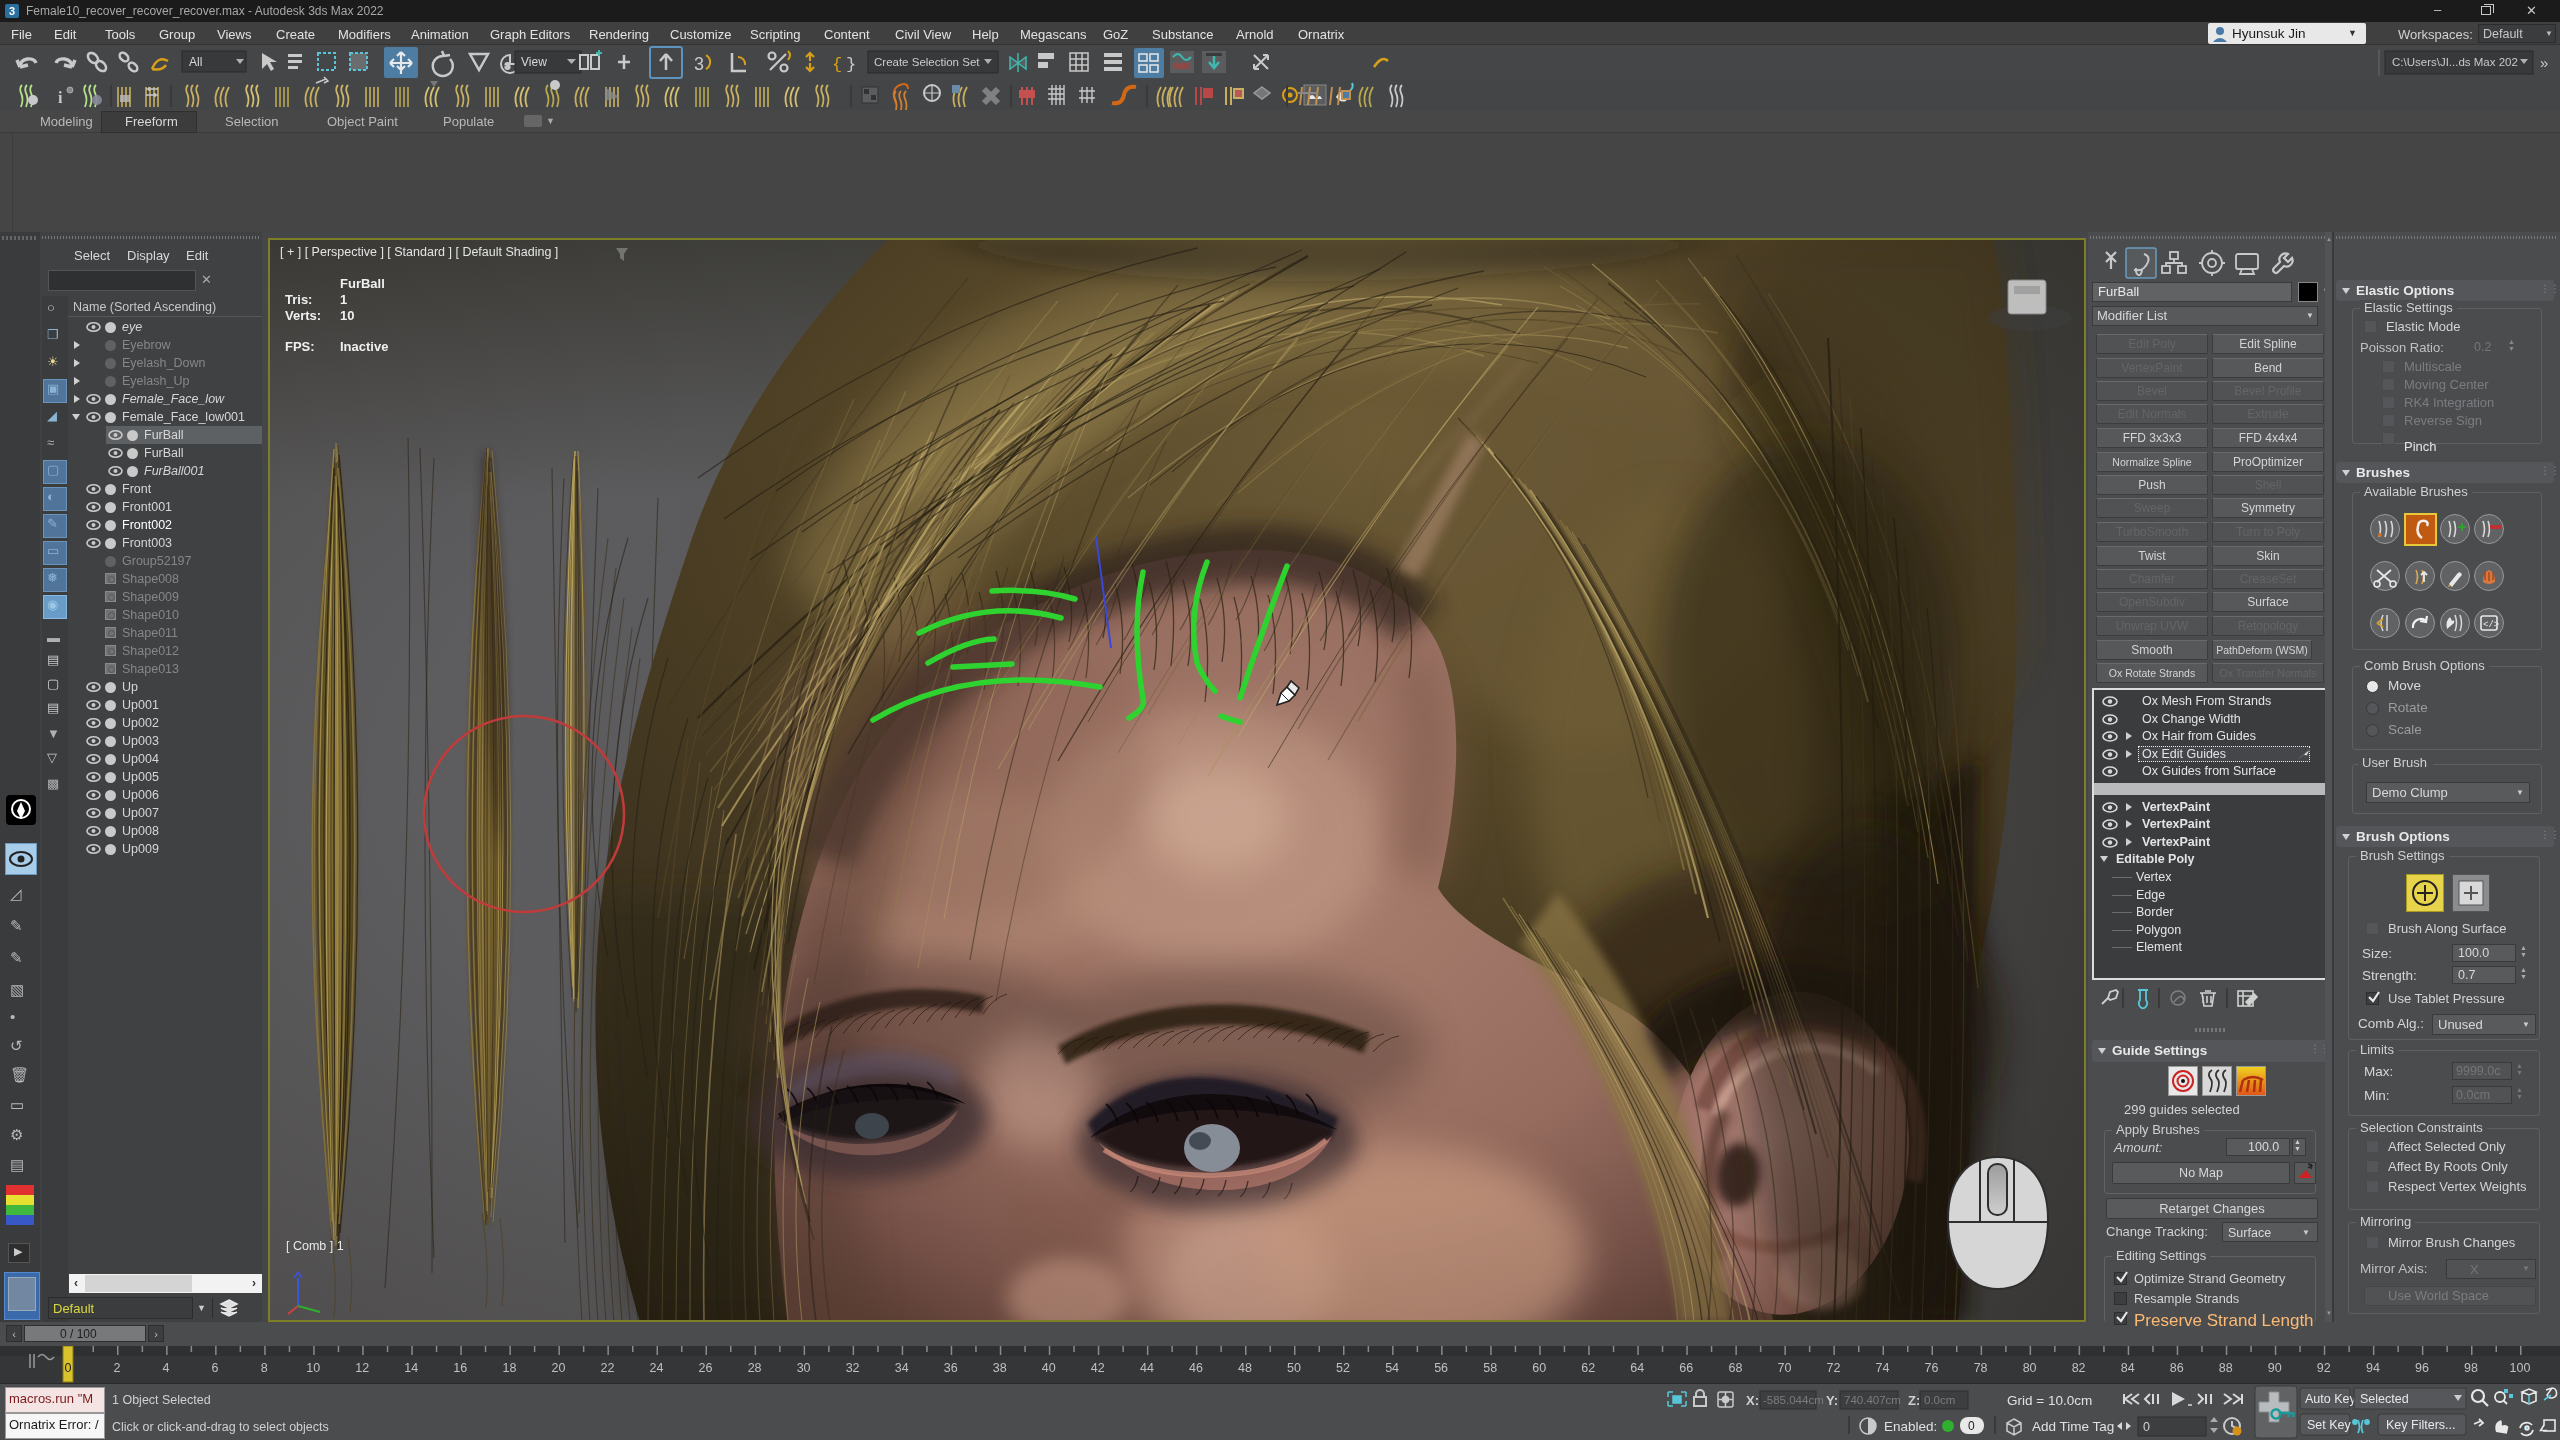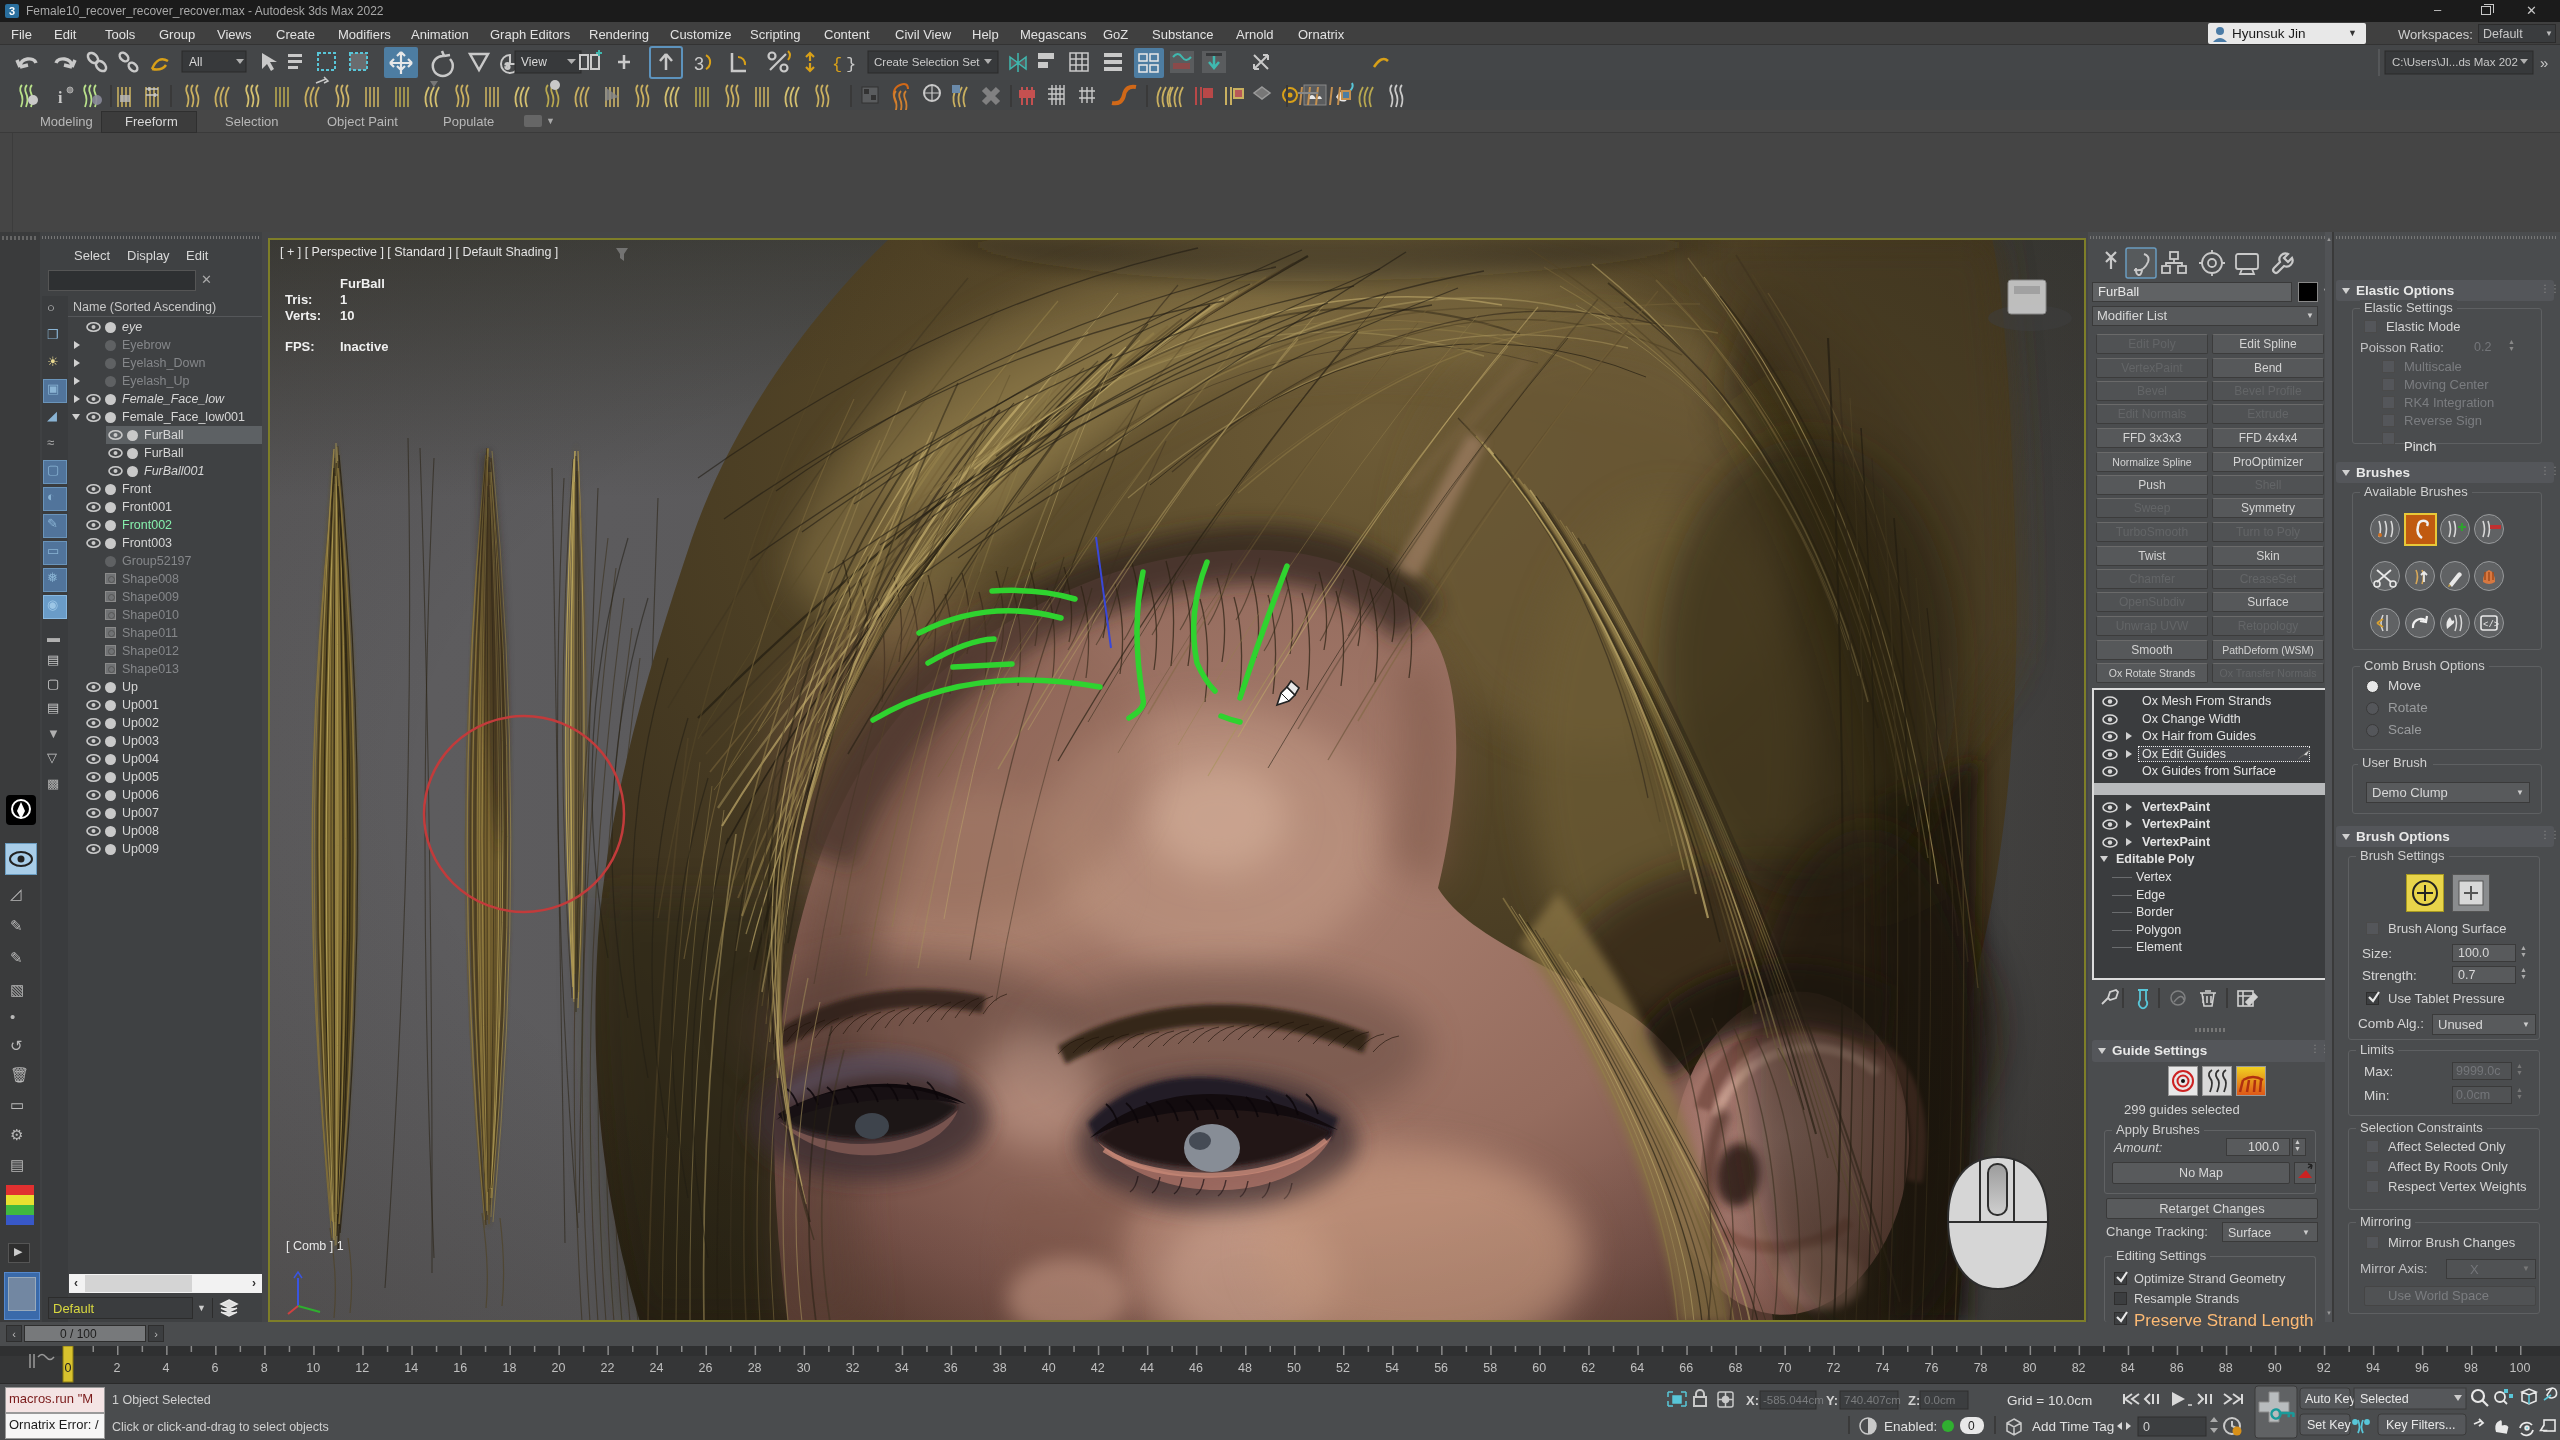--- a/index.html
+++ b/index.html
@@ -504,21 +504,21 @@
       <ellipse cx="7.5" cy="5" rx="6.5" ry="4.2" fill="none" stroke="#c9c9c9" stroke-width="1.6"></ellipse>
       <circle cx="7.5" cy="5" r="2" fill="#c9c9c9"></circle>
     </svg>
 <div class="abs" style="left:105px;top:502px;width:11px;height:11px;border-radius:50%;background:#c9c9c9;"></div>
 <div class="txt" style="left:122px;top:500px;font-size:12.5px;font-style:normal;color:#d6d6d6;">Front001</div>
 <svg class="abs" style="left:86px;top:520px;" width="15" height="10">
       <ellipse cx="7.5" cy="5" rx="6.5" ry="4.2" fill="none" stroke="#c9c9c9" stroke-width="1.6"></ellipse>
       <circle cx="7.5" cy="5" r="2" fill="#c9c9c9"></circle>
     </svg>
 <div class="abs" style="left:105px;top:520px;width:11px;height:11px;border-radius:50%;background:#c9c9c9;"></div>
-<div class="txt" style="left:122px;top:518px;font-size:12.5px;font-style:normal;color:#86efac;">Front002</div>
+<div class="txt" style="left:122px;top:518px;font-size:12.5px;font-style:normal;color:#ffffff;">Front002</div>
 <svg class="abs" style="left:86px;top:538px;" width="15" height="10">
       <ellipse cx="7.5" cy="5" rx="6.5" ry="4.2" fill="none" stroke="#c9c9c9" stroke-width="1.6"></ellipse>
       <circle cx="7.5" cy="5" r="2" fill="#c9c9c9"></circle>
     </svg>
 <div class="abs" style="left:105px;top:538px;width:11px;height:11px;border-radius:50%;background:#c9c9c9;"></div>
 <div class="txt" style="left:122px;top:536px;font-size:12.5px;font-style:normal;color:#d6d6d6;">Front003</div>
 <div class="abs" style="left:105px;top:556px;width:11px;height:11px;border-radius:50%;background:#5f6163;"></div>
 <div class="txt" style="left:122px;top:554px;font-size:12.5px;font-style:normal;color:#85878a;">Group52197</div>
 <div class="abs" style="left:105px;top:573px;width:11px;height:11px;background:#707274;border:1px solid #8a8a8a;"></div>
     <div class="abs" style="left:108px;top:576px;width:7px;height:7px;border-radius:50%;border:1.5px solid #555;"></div>
@@ -955,21 +955,21 @@
 <div class="abs" style="left:2212px;top:522px;width:112px;height:20px;background:#505254;border:1px solid #3c3c3c;border-top-color:#6a6a6a;border-radius:2px;text-align:center;font-size:12px;line-height:19px;color:#636567;overflow:hidden;">Turn to Poly</div>
 <div class="abs" style="left:2096px;top:546px;width:112px;height:20px;background:#56585a;border:1px solid #3c3c3c;border-top-color:#6a6a6a;border-radius:2px;text-align:center;font-size:12px;line-height:19px;color:#d4d4d4;overflow:hidden;">Twist</div>
 <div class="abs" style="left:2212px;top:546px;width:112px;height:20px;background:#56585a;border:1px solid #3c3c3c;border-top-color:#6a6a6a;border-radius:2px;text-align:center;font-size:12px;line-height:19px;color:#d4d4d4;overflow:hidden;">Skin</div>
 <div class="abs" style="left:2096px;top:569px;width:112px;height:20px;background:#505254;border:1px solid #3c3c3c;border-top-color:#6a6a6a;border-radius:2px;text-align:center;font-size:12px;line-height:19px;color:#636567;overflow:hidden;">Chamfer</div>
 <div class="abs" style="left:2212px;top:569px;width:112px;height:20px;background:#505254;border:1px solid #3c3c3c;border-top-color:#6a6a6a;border-radius:2px;text-align:center;font-size:12px;line-height:19px;color:#636567;overflow:hidden;">CreaseSet</div>
 <div class="abs" style="left:2096px;top:592px;width:112px;height:20px;background:#505254;border:1px solid #3c3c3c;border-top-color:#6a6a6a;border-radius:2px;text-align:center;font-size:12px;line-height:19px;color:#636567;overflow:hidden;">OpenSubdiv</div>
 <div class="abs" style="left:2212px;top:592px;width:112px;height:20px;background:#56585a;border:1px solid #3c3c3c;border-top-color:#6a6a6a;border-radius:2px;text-align:center;font-size:12px;line-height:19px;color:#d4d4d4;overflow:hidden;">Surface</div>
 <div class="abs" style="left:2096px;top:616px;width:112px;height:20px;background:#505254;border:1px solid #3c3c3c;border-top-color:#6a6a6a;border-radius:2px;text-align:center;font-size:12px;line-height:19px;color:#636567;overflow:hidden;">Unwrap UVW</div>
 <div class="abs" style="left:2212px;top:616px;width:112px;height:20px;background:#505254;border:1px solid #3c3c3c;border-top-color:#6a6a6a;border-radius:2px;text-align:center;font-size:12px;line-height:19px;color:#636567;overflow:hidden;">Retopology</div>
 <div class="abs" style="left:2096px;top:640px;width:112px;height:20px;background:#56585a;border:1px solid #3c3c3c;border-top-color:#6a6a6a;border-radius:2px;text-align:center;font-size:12px;line-height:19px;color:#d4d4d4;overflow:hidden;">Smooth</div>
-<div class="abs" style="left:2212px;top:640px;width:112px;height:20px;background:#56585a;border:1px solid #3c3c3c;border-top-color:#6a6a6a;border-radius:2px;text-align:center;font-size:10.5px;line-height:19px;color:#d4d4d4;overflow:hidden;">PathDeform (WSM)</div>
+<div class="abs" style="left:2212px;top:640px;width:100px;height:20px;background:#56585a;border:1px solid #3c3c3c;border-top-color:#6a6a6a;border-radius:2px;text-align:center;font-size:10.5px;line-height:19px;color:#d4d4d4;overflow:hidden;">PathDeform (WSM)</div>
 <div class="abs" style="left:2096px;top:663px;width:112px;height:20px;background:#56585a;border:1px solid #3c3c3c;border-top-color:#6a6a6a;border-radius:2px;text-align:center;font-size:10.5px;line-height:19px;color:#d4d4d4;overflow:hidden;">Ox Rotate Strands</div>
 <div class="abs" style="left:2212px;top:663px;width:112px;height:20px;background:#505254;border:1px solid #3c3c3c;border-top-color:#6a6a6a;border-radius:2px;text-align:center;font-size:10.5px;line-height:19px;color:#636567;overflow:hidden;">Ox Transfer Normals</div>
 <div class="abs" style="left:2092px;top:688px;width:236px;height:292px;background:#3a3c3e;border:2px solid #dcdcdc;"></div>
 <svg class="abs" style="left:2102px;top:696px;" width="16" height="11">
       <ellipse cx="8" cy="5.5" rx="7" ry="4.5" fill="none" stroke="#d8d8d8" stroke-width="1.6"></ellipse>
       <circle cx="8" cy="5.5" r="2.2" fill="#d8d8d8"></circle>
     </svg>
 <div class="txt" style="left:2142px;top:694px;font-size:12.5px;font-weight:normal;color:#e4e4e4;">Ox Mesh From Strands</div>
 <svg class="abs" style="left:2102px;top:714px;" width="16" height="11">
       <ellipse cx="8" cy="5.5" rx="7" ry="4.5" fill="none" stroke="#d8d8d8" stroke-width="1.6"></ellipse>

